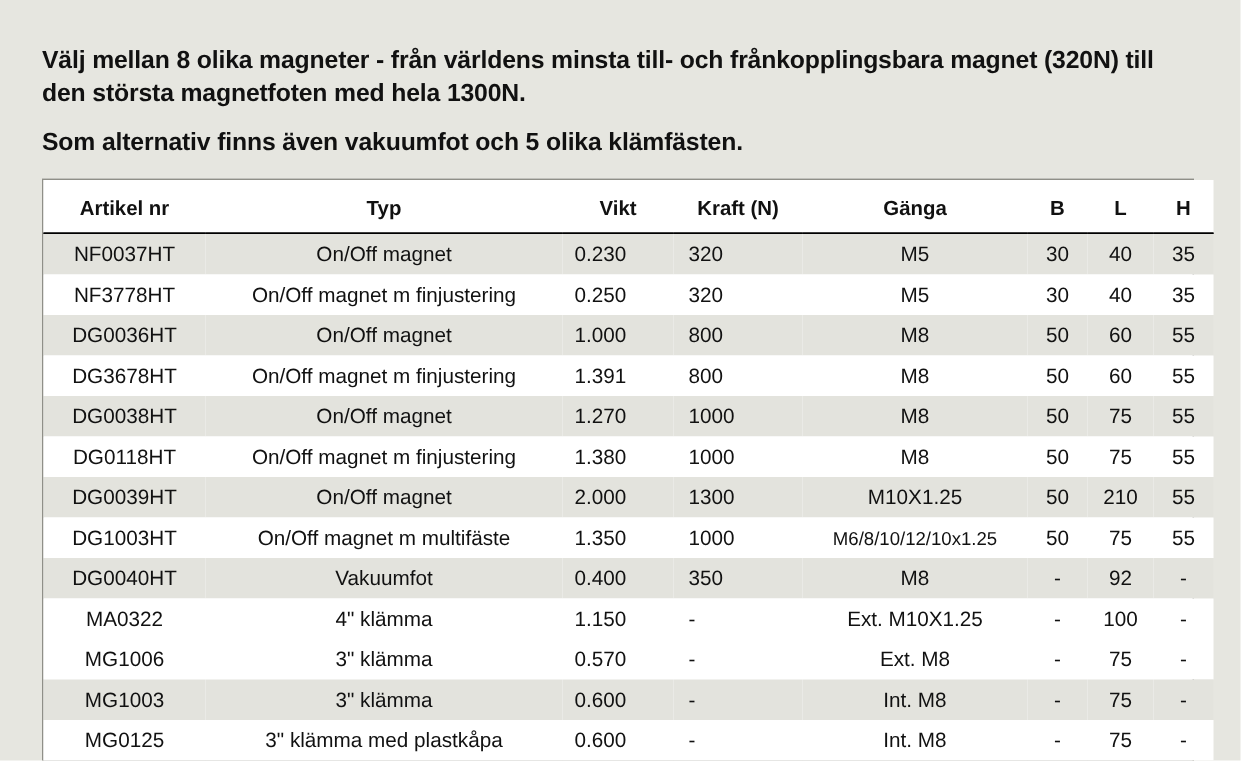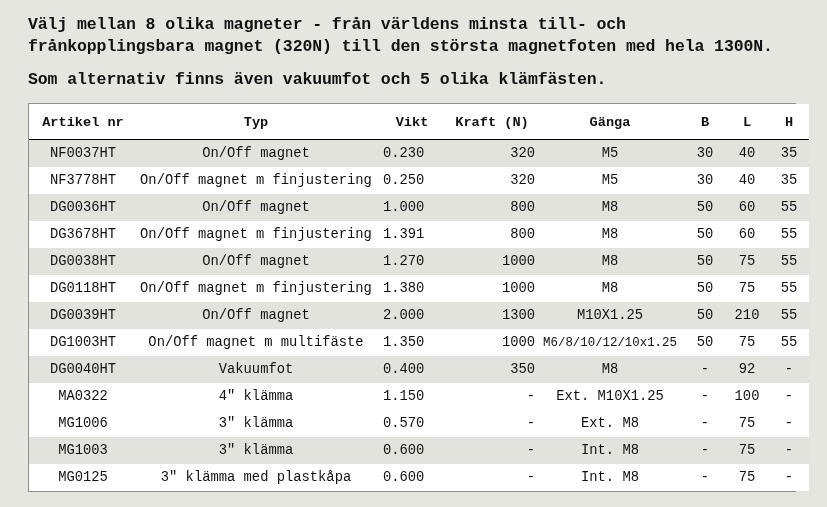--- a/index.html
+++ b/index.html
@@ -12,22 +12,21 @@
     background: #e6e6e0;
     font-family: "Liberation Sans", sans-serif;
     color: #111;
     overflow: hidden;
   }
   .page {
     position: relative;
     width: 827px;
     height: 360px;
     box-sizing: border-box;
-    padding: 14px 28px 0 28px;
-    font-family: Liberation Mono, monospace;
+    padding: 30px 28px 0 28px;
   }
   .intro {
     font-size: 16.5px;
     font-weight: bold;
     line-height: 1.32;
     color: #111;
     margin: 0 0 0 0;
     letter-spacing: -0.1px;
   }
   .intro-line2 {
@@ -75,21 +74,21 @@
   col.c-vikt { width: 74px; }
   col.c-kraft { width: 86px; }
   col.c-ganga { width: 150px; }
   col.c-b { width: 40px; }
   col.c-l { width: 44px; }
   col.c-h { width: 40px; }
 
   td.c-art { text-align: center; }
   td.c-typ { }
   td.c-vikt { text-align: left; padding-left: 8px; }
-  td.c-kraft { text-align: right; padding-left: 10px; }
+  td.c-kraft { text-align: left; padding-left: 10px; }
   td.c-ganga { text-align: center; }
   th.c-vikt { text-align: center; }
   th.c-kraft { text-align: center; }
 
   .small-ganga { font-size: 12.4px; }
 </style>
 </head>
 <body>
 
 <div class="page">

